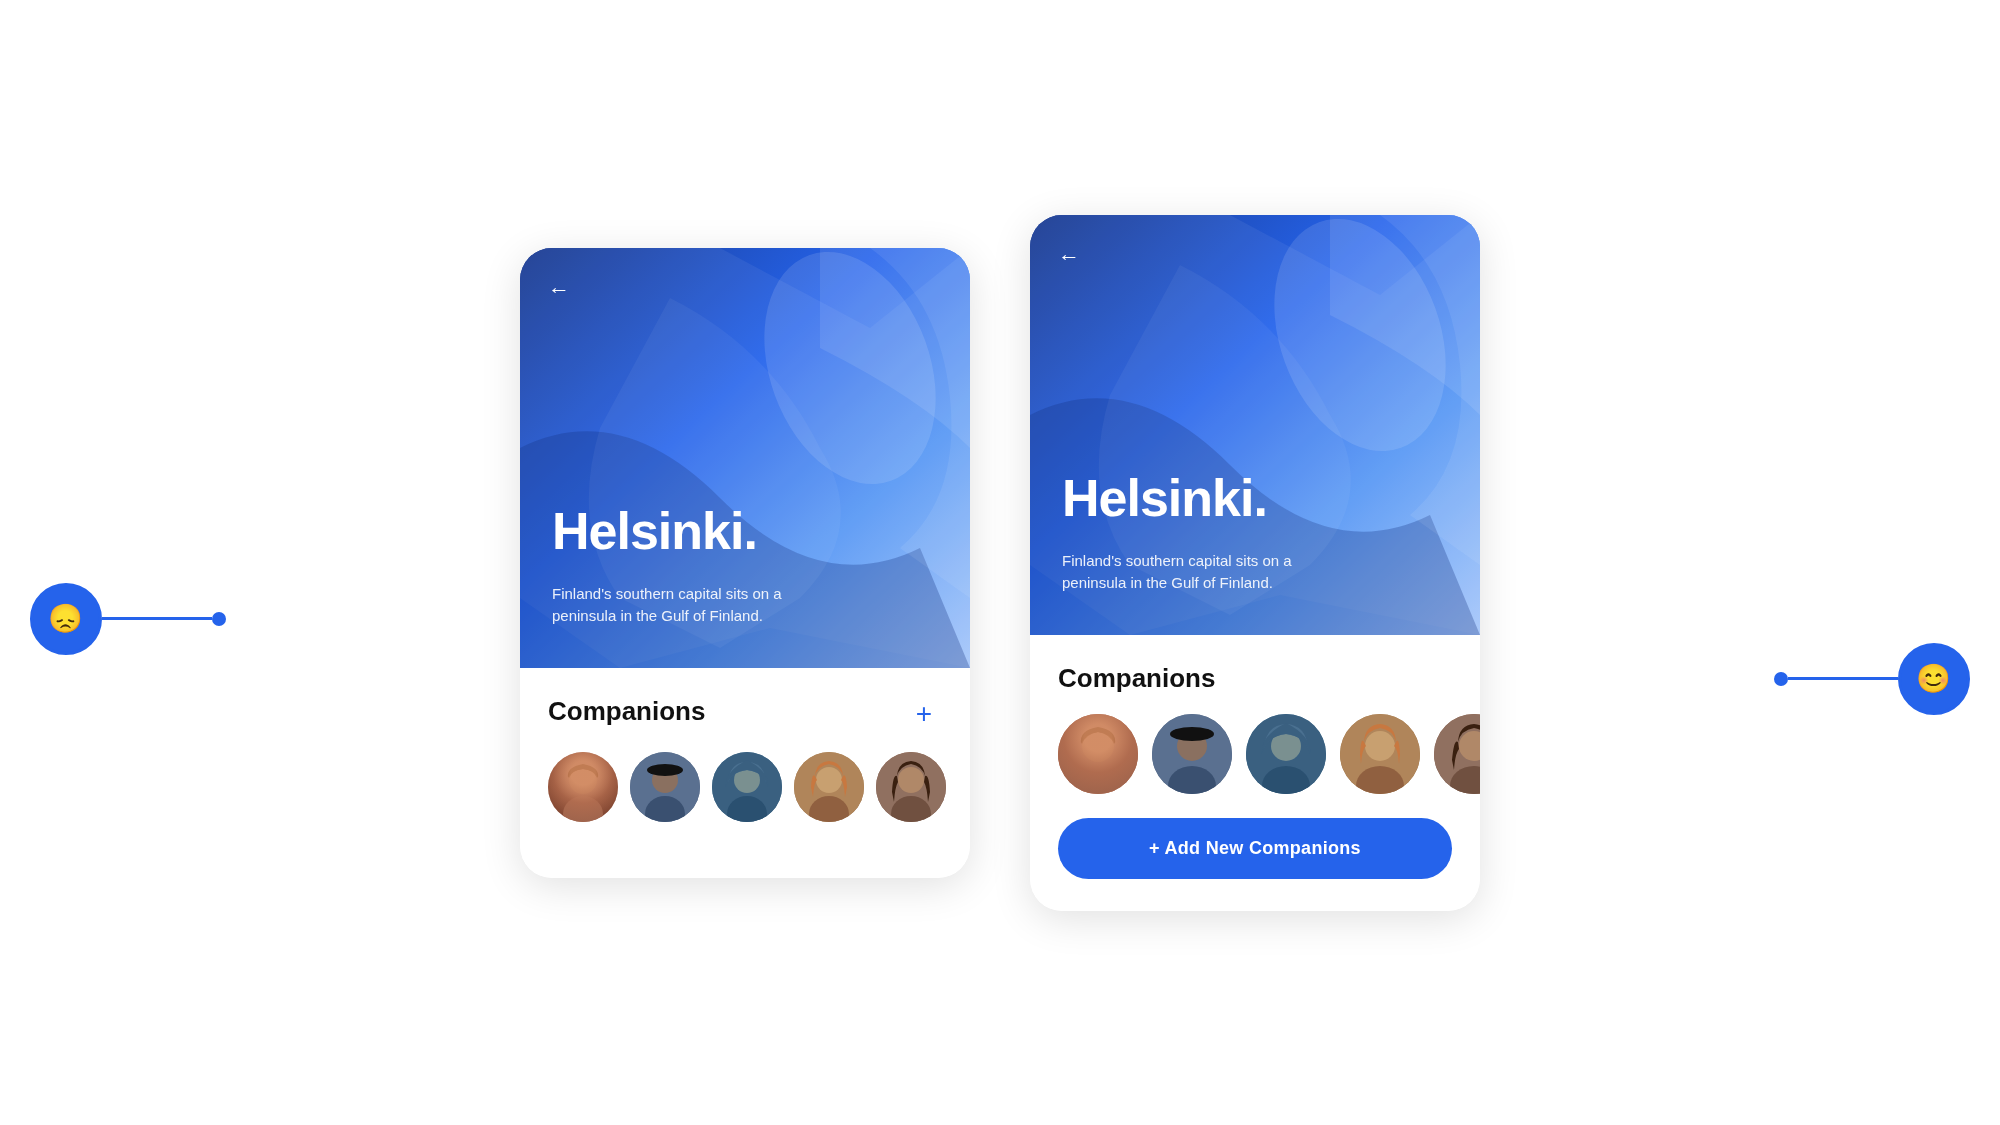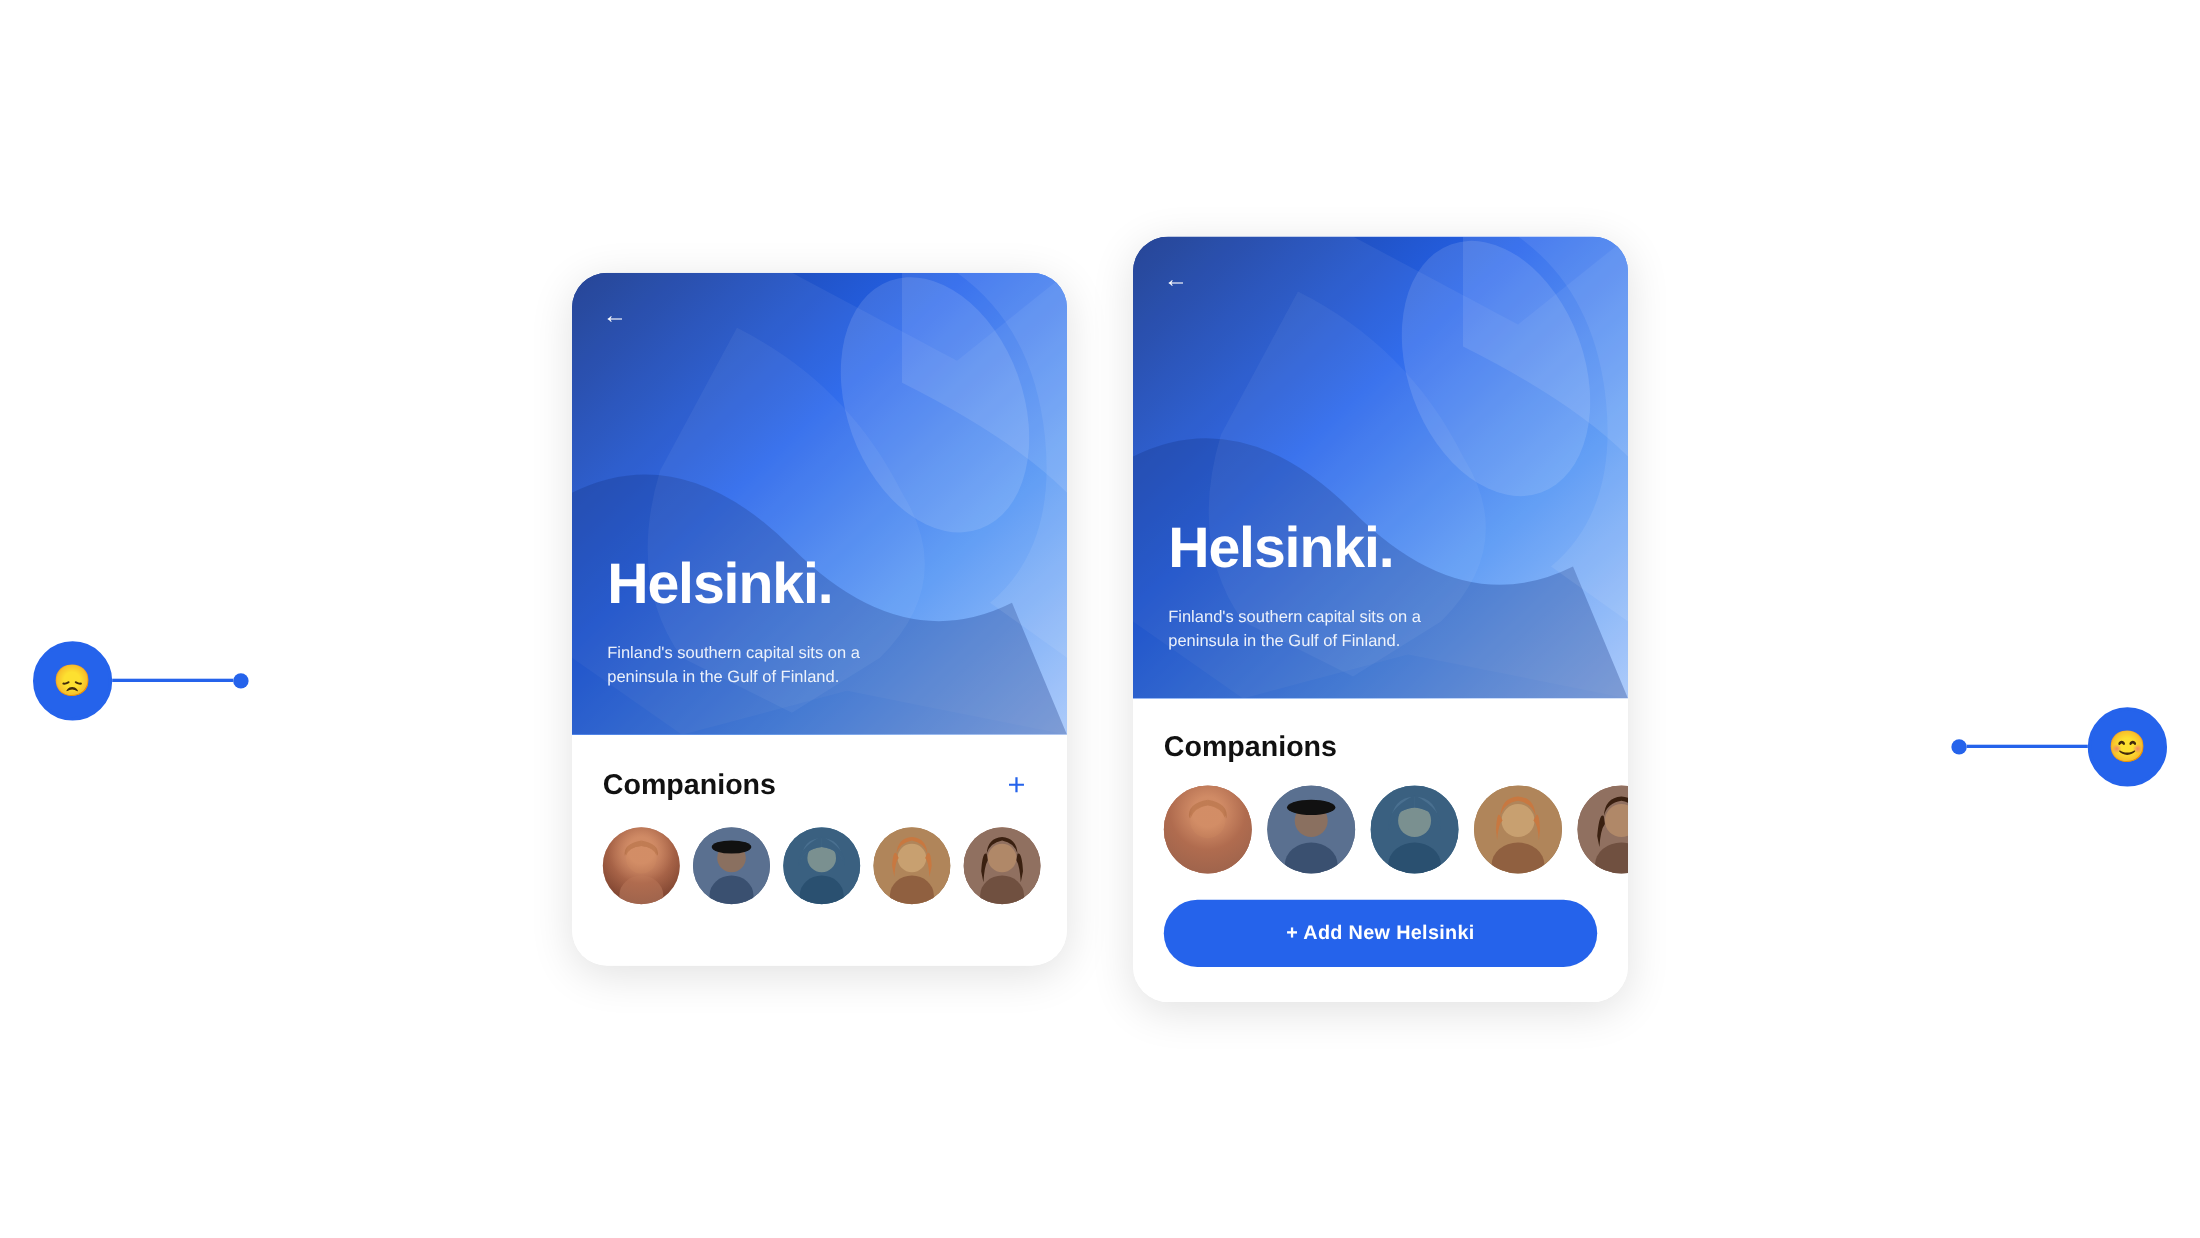--- a/index.html
+++ b/index.html
@@ -151,21 +151,21 @@
 
     
     .card-body {
       background: #ffffff;
       padding: 28px 28px 32px 28px;
       border-radius: 0 0 32px 32px;
     }
 
     .companions-header {
       display: flex;
-      align-items: center;
+      align-items: flex-start;
       justify-content: space-between;
       margin-bottom: 20px;
     }
 
     .companions-title {
       font-size: 26px;
       font-weight: 700;
       color: #111111;
     }
 
@@ -446,21 +446,21 @@
             <rect width="80" height="80" fill="#907060"></rect>
             <circle cx="40" cy="32" r="15" fill="#b08868"></circle>
             <ellipse cx="40" cy="72" rx="24" ry="20" fill="#705040"></ellipse>
             <path d="M24 28 Q25 11 40 10 Q55 11 56 28 Q53 16 40 14 Q27 16 24 28Z" fill="#3a2010"></path>
             <path d="M18 46 Q20 24 24 28 L25 35 Q21 40 20 56Z" fill="#3a2010"></path>
             <path d="M62 46 Q60 24 56 28 L55 35 Q59 40 60 56Z" fill="#3a2010"></path>
           </svg>
         </div>
       </div>
 
-      <button class="add-companion-btn">+ Add New Helsinki</button>
+      <button class="add-companion-btn">+ Add New Companions</button>
     </div>
   </div>
 
   <div class="annotation-right">
     <div class="annotation-dot"></div>
     <div class="annotation-line"></div>
     <div class="annotation-circle">
       <span>😊</span>
     </div>
   </div>

